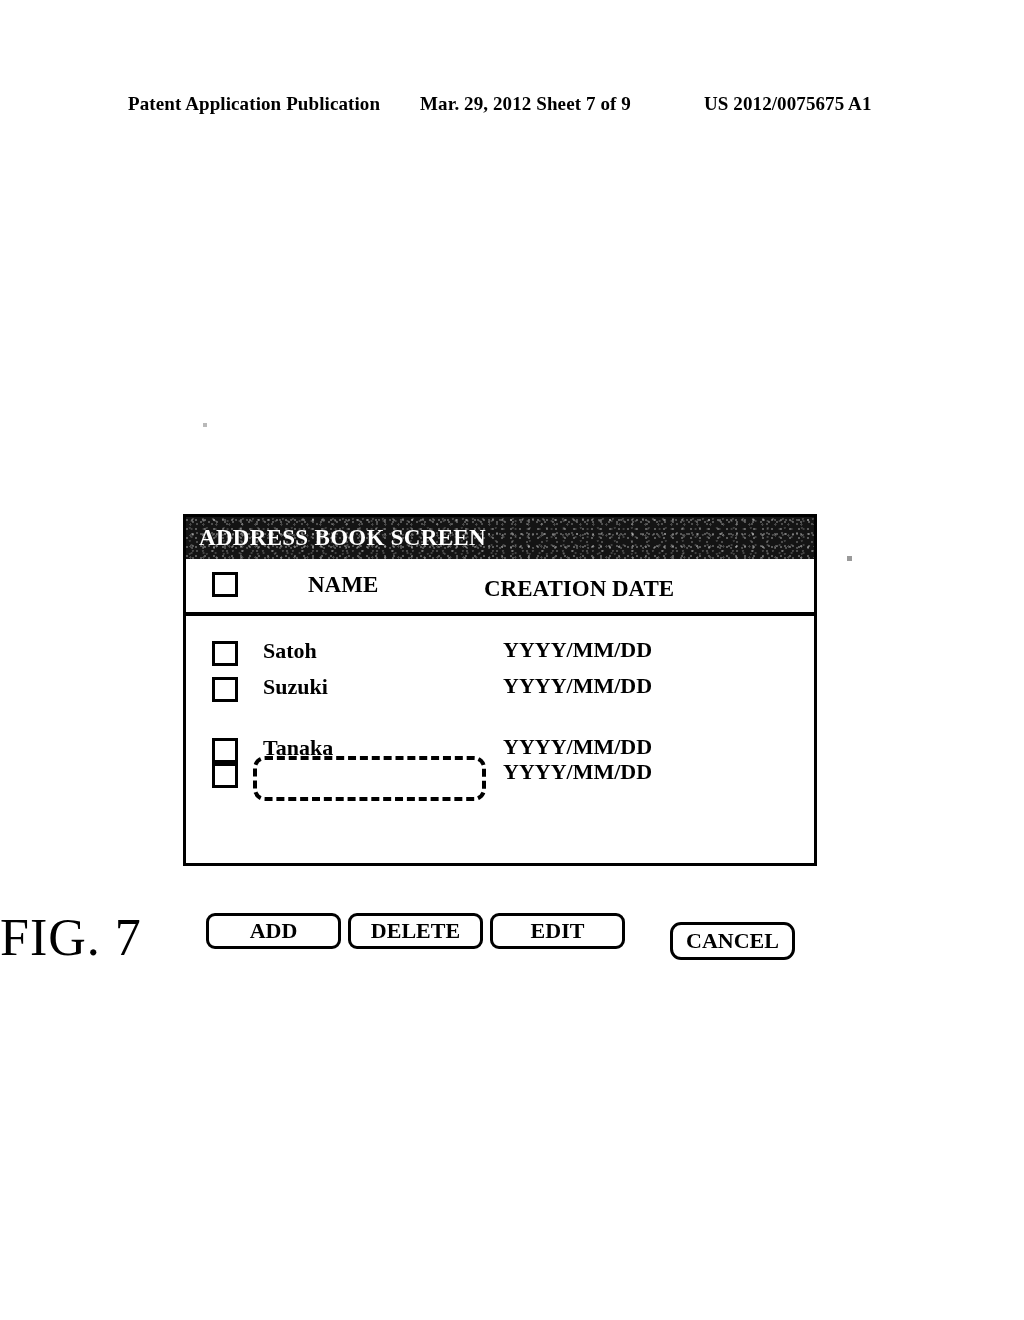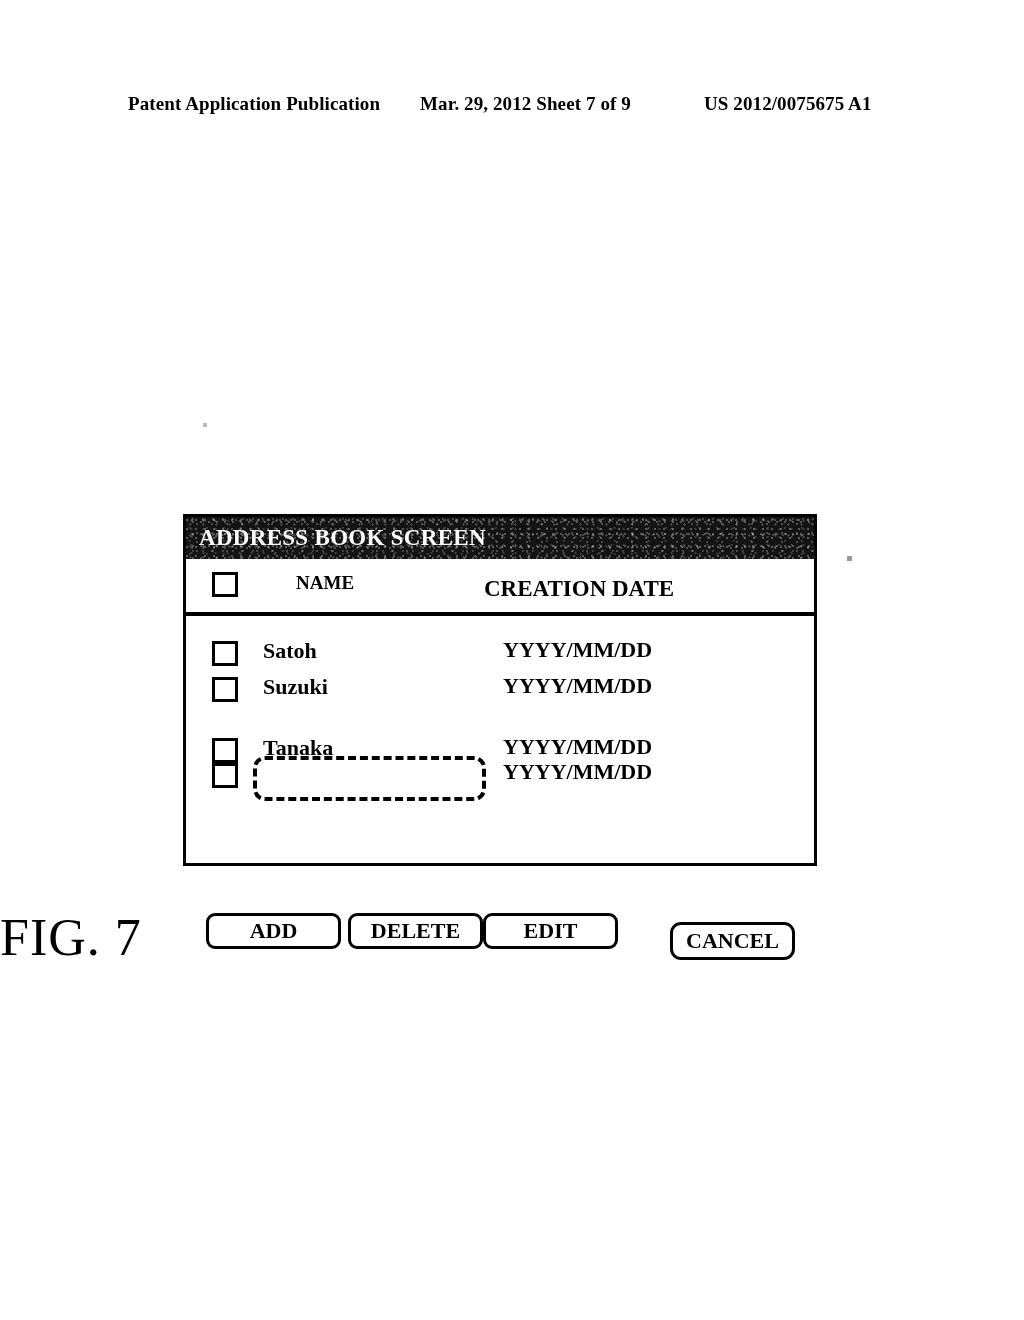--- a/index.html
+++ b/index.html
@@ -114,23 +114,23 @@
     width: 26px;
     height: 25px;
     border: 3px solid #000000;
     box-sizing: border-box;
     background: #ffffff;
   }
   .col-header .checkbox { left: 26px; top: 13px; }
 
   .col-name {
     position: absolute;
-    left: 110px;
+    left: 122px;
     top: 13px;
-    font-size: 19px;
+    font-size: 23px;
     white-space: nowrap;
   }
   .col-date {
     position: absolute;
     left: 298px;
     top: 17px;
     font-size: 23px;
     white-space: nowrap;
   }
 
@@ -207,21 +207,21 @@
     width: 125px;
     height: 56px;
     border-radius: 11px;
     flex-direction: column;
     font-size: 21px;
   }
   .btn-detail .l1, .btn-detail .l2 { display: block; }
 
   .btn-add    { left: 20px;  top: 297px; width: 135px; height: 36px; }
   .btn-delete { left: 162px; top: 297px; width: 135px; height: 36px; }
-  .btn-edit   { left: 297px; top: 297px; width: 135px; height: 36px; }
+  .btn-edit   { left: 304px; top: 297px; width: 135px; height: 36px; }
   .btn-cancel { left: 484px; top: 306px; width: 125px; height: 38px; border-radius: 11px; }
 
   
   .fig-caption {
     position: absolute;
     left: 0;
     top: 908px;
     width: 1024px;
     text-align: left;
     font-size: 52px;

